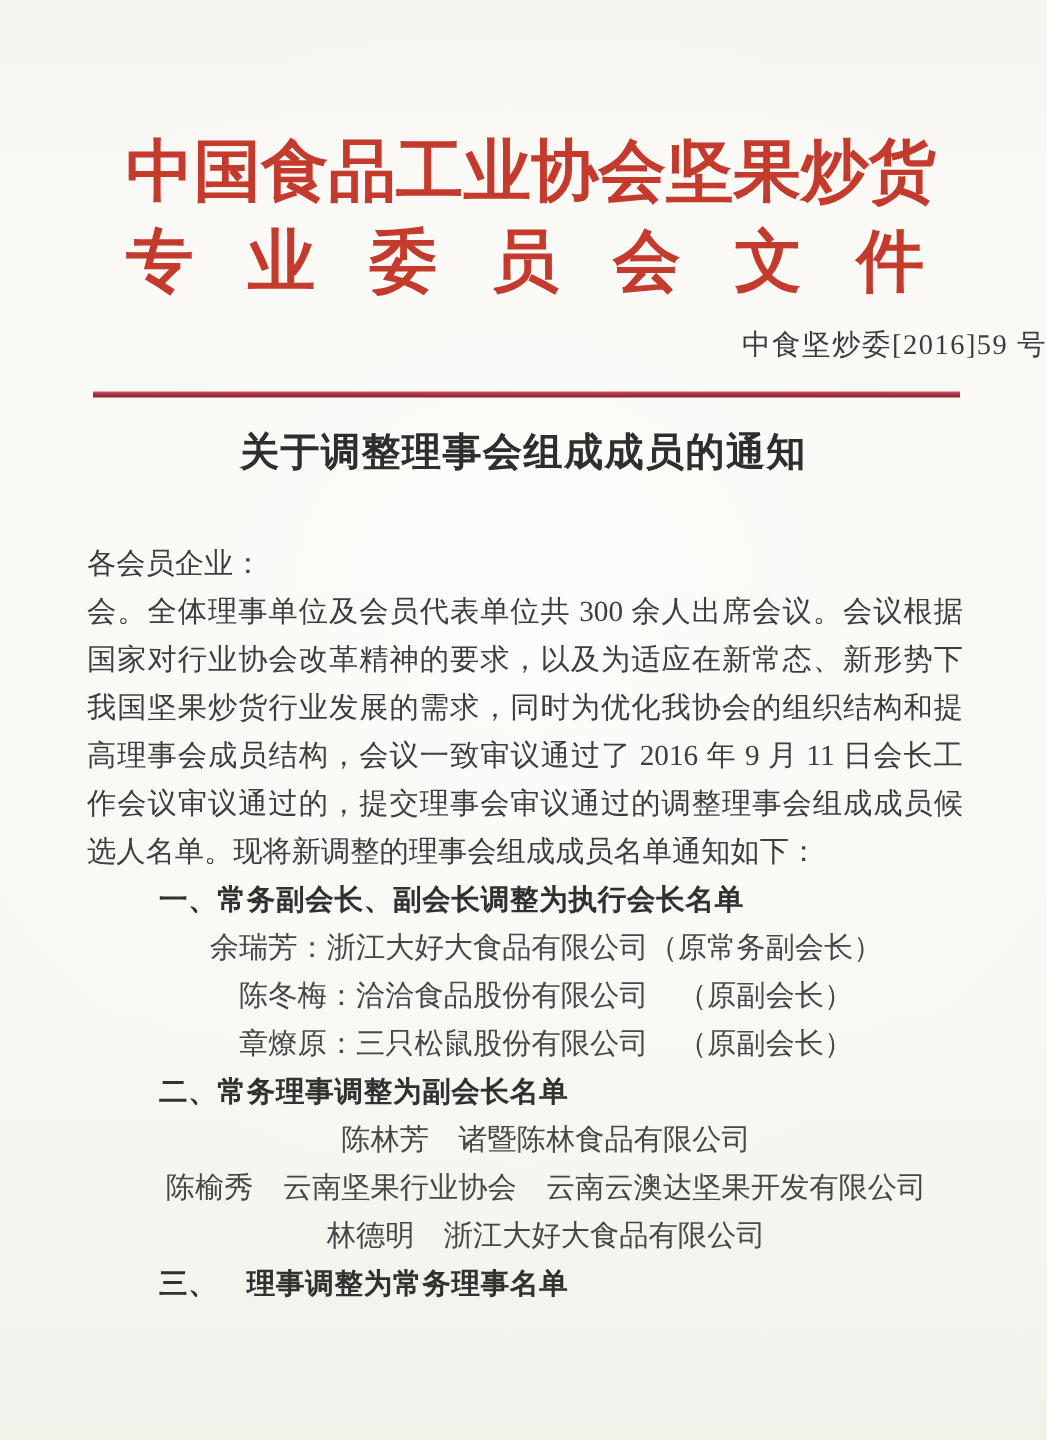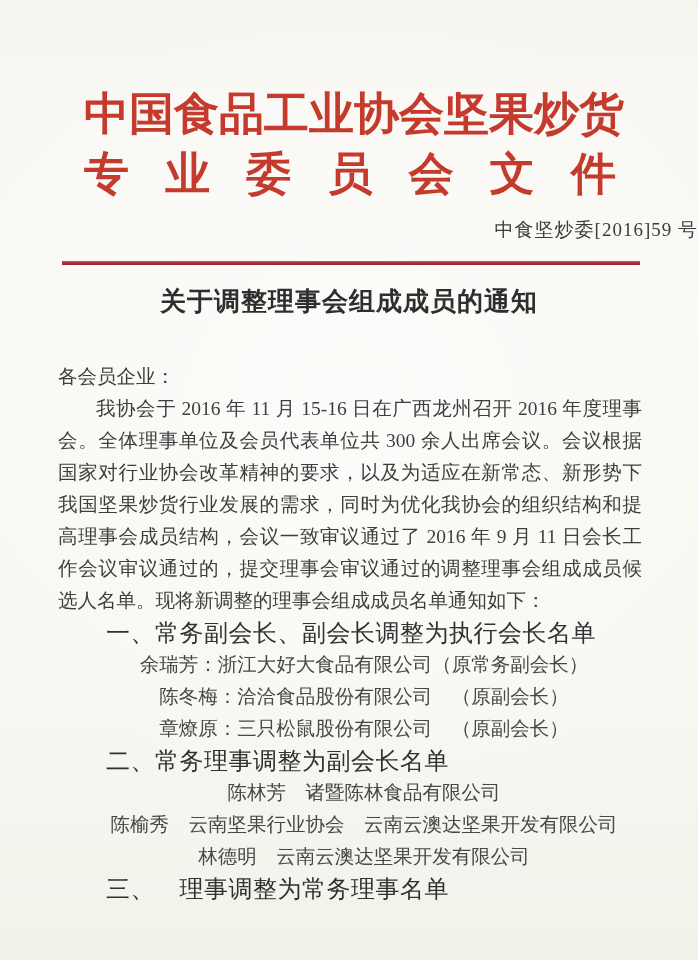--- a/index.html
+++ b/index.html
@@ -35,23 +35,23 @@
     letter-spacing:1px;color:#2e2e2e;
   }
   .body-block{
     position:absolute;top:361px;left:58px;width:584px;
     font-size:19.5px;color:#3e3e3e;
   }
   .line{min-height:32px;line-height:32px;}
   .just{text-align:justify;text-align-last:justify;}
   .indent{text-indent:38px;}
   .sec-head{
-    font-weight:normal;padding-left:48px;color:#313131;
+    font-weight:bold;padding-left:48px;color:#313131;
     font-family:"Liberation Sans","DejaVu Sans",sans-serif;
-    font-size:24px;letter-spacing:0.5px;
+    font-size:19px;letter-spacing:0.5px;
   }
   .member{padding-left:28px;color:#474747;text-align:center;}
 </style>
 </head>
 <body>
 
 <div class="page">
 
   <div class="letterhead" style="color:#c43a2d;">
     <div class="lh-line justify-chars">
@@ -81,34 +81,33 @@
 
   <div class="docnum">中食坚炒委[2016]59 号</div>
 
   <div class="red-rule"></div>
 
   <div class="doc-title">关于调整理事会组成成员的通知</div>
 
   <div class="body-block">
     <div class="line">各会员企业：</div>
 
-    <div class="line just indent">我协会于 2016 年 11 月 15-16 日在广西龙州召开 2016 年度理事</div>
     <div class="line just">会。全体理事单位及会员代表单位共 300 余人出席会议。会议根据</div>
     <div class="line just">国家对行业协会改革精神的要求，以及为适应在新常态、新形势下</div>
     <div class="line just">我国坚果炒货行业发展的需求，同时为优化我协会的组织结构和提</div>
     <div class="line just">高理事会成员结构，会议一致审议通过了 2016 年 9 月 11 日会长工</div>
     <div class="line just">作会议审议通过的，提交理事会审议通过的调整理事会组成成员候</div>
     <div class="line">选人名单。现将新调整的理事会组成成员名单通知如下：</div>
 
     <div class="line sec-head">一、常务副会长、副会长调整为执行会长名单</div>
     <div class="line member">余瑞芳：浙江大好大食品有限公司（原常务副会长）</div>
     <div class="line member">陈冬梅：洽洽食品股份有限公司　（原副会长）</div>
     <div class="line member">章燎原：三只松鼠股份有限公司　（原副会长）</div>
 
     <div class="line sec-head">二、常务理事调整为副会长名单</div>
     <div class="line member">陈林芳　诸暨陈林食品有限公司</div>
     <div class="line member">陈榆秀　云南坚果行业协会　云南云澳达坚果开发有限公司</div>
-    <div class="line member">林德明　云南云澳达坚果开发有限公司</div>
+    <div class="line member">林德明　浙江大好大食品有限公司</div>
 
     <div class="line sec-head">三、　理事调整为常务理事名单</div>
   </div>
 
 </div>
 
 </body></html>

